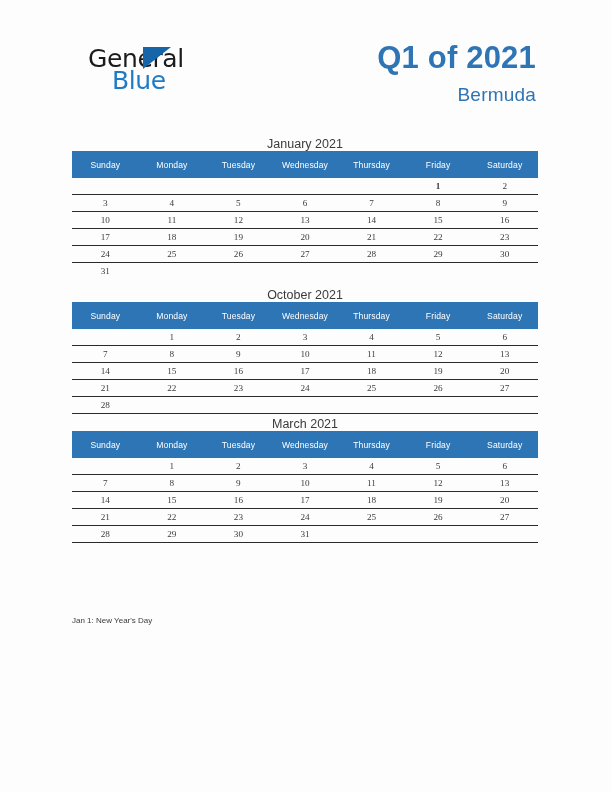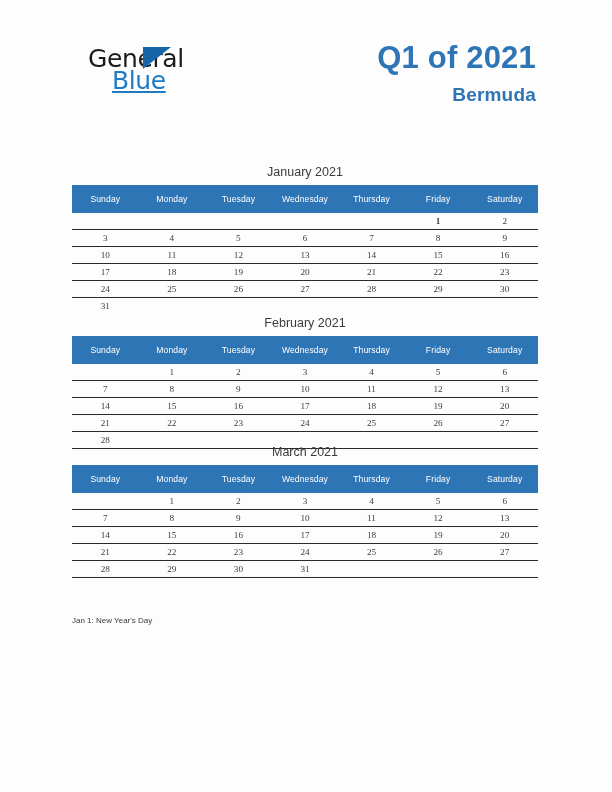--- a/index.html
+++ b/index.html
@@ -44,21 +44,20 @@
   }
   .logo-blue {
     position: absolute;
     left: 40px;
     top: 22px;
     font-size: 25px;
     letter-spacing: -0.4px;
     color: #1f7cc4;
     font-family: "DejaVu Sans", sans-serif;
     font-weight: 400;
-    text-decoration: underline;
   }
   .logo-triangle {
     position: absolute;
     left: 71px;
     top: 3px;
     width: 0;
     height: 0;
     border-left: 28px solid #1565a8;
     border-bottom: 22px solid transparent;
   }
@@ -72,55 +71,54 @@
   .title-main {
     font-size: 31px;
     font-weight: bold;
     color: #2e75b6;
     font-family: "Liberation Sans", sans-serif;
     line-height: 1.05;
     letter-spacing: 0.2px;
   }
   .title-sub {
     font-size: 19px;
-    font-weight: bold;
+    font-weight: normal;
     color: #2e75b6;
     font-family: "Liberation Sans", sans-serif;
     margin-top: 9px;
     letter-spacing: 0.2px;
   }
 
   
   .month {
     position: absolute;
     left: 72px;
     width: 466px;
   }
   .month-title {
     text-align: center;
     font-size: 12.5px;
     color: #3b3b3b;
     font-family: "Liberation Sans", sans-serif;
-    padding-bottom: 6px;
-    margin-top: 28px;
+    padding-bottom: 0;
   }
   table.cal {
     border-collapse: collapse;
     width: 466px;
     table-layout: fixed;
   }
   table.cal th {
     background: #2e75b6;
     color: #ffffff;
     font-size: 8.6px;
     font-weight: normal;
     font-family: "Liberation Sans", sans-serif;
-    height: 28px;
+    height: 15px;
     text-align: center;
-    padding: 0;
+    padding: 6px;
     letter-spacing: 0.1px;
   }
   table.cal td {
     height: 16px;
     text-align: center;
     font-size: 9.2px;
     font-family: "Liberation Serif", serif;
     color: #3b3b3b;
     border-bottom: 1px solid #2a2a2a;
     padding: 0;
@@ -228,21 +226,21 @@
             <td></td>
             <td></td>
             <td></td>
             <td></td>
             <td></td>
           </tr>
         </tbody>
       </table>
     </div>
     <div class="month" style="top: 288px;">
-      <div class="month-title">February 2021</div>
+      <div class="month-title">October 2021</div>
       <table class="cal">
         <thead>
           <tr>
             <th>Sunday</th>
             <th>Monday</th>
             <th>Tuesday</th>
             <th>Wednesday</th>
             <th>Thursday</th>
             <th>Friday</th>
             <th>Saturday</th>

